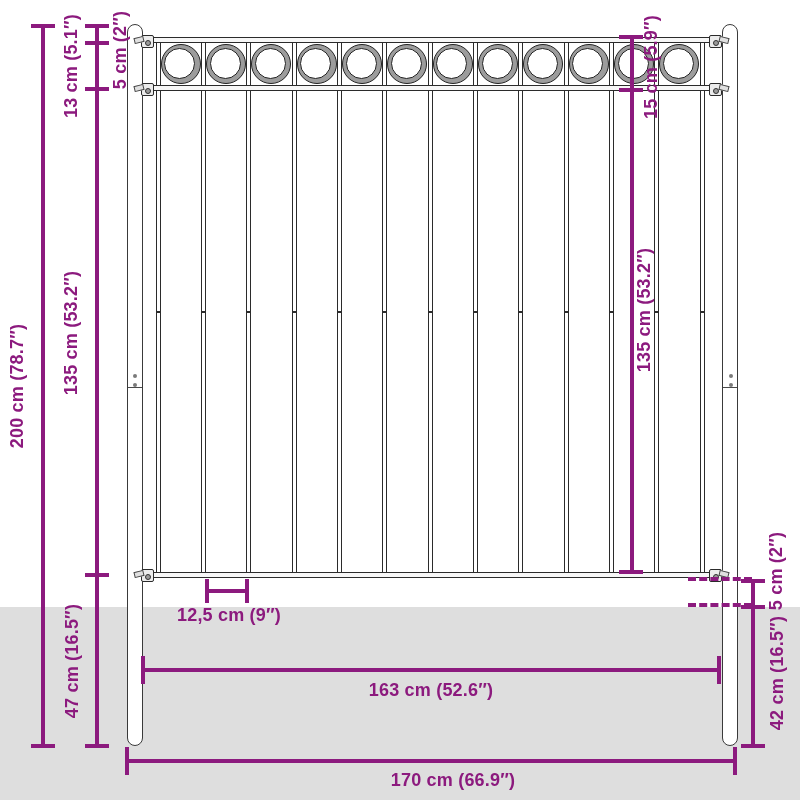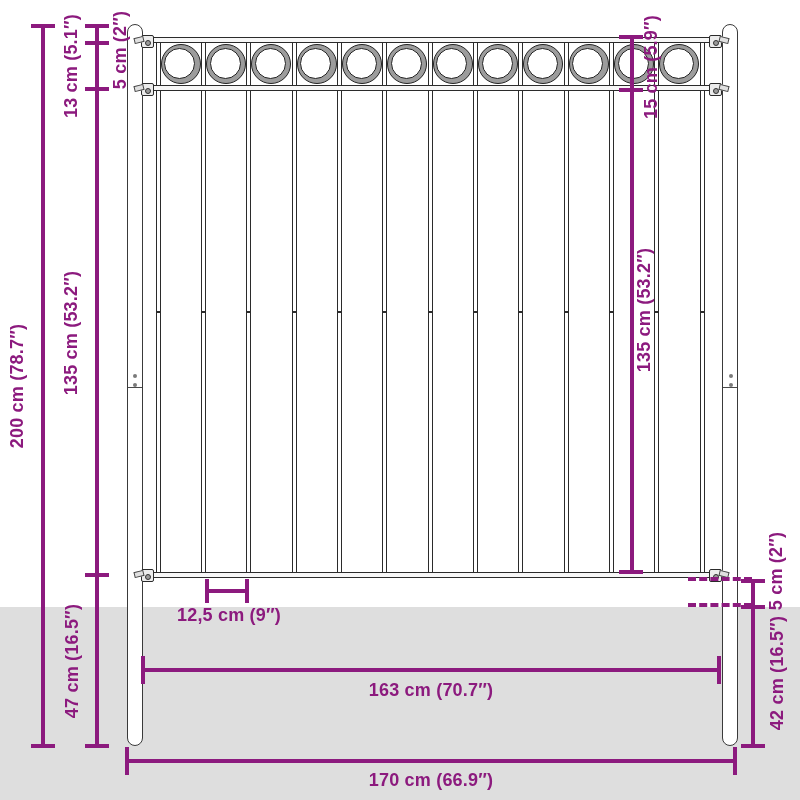--- a/index.html
+++ b/index.html
@@ -206,20 +206,20 @@
     <div class="vlabel" style="left:777px;top:673px;">42 cm (16.5″)</div>
 
     <div class="dhl" style="left:207px;top:589px;width:42px;"></div>
     <div class="dtv small" style="left:205px;top:579px;"></div>
     <div class="dtv small" style="left:245px;top:579px;"></div>
     <div class="hlabel" style="left:229px;top:615px;">12,5 cm (9″)</div>
 
     <div class="dhl" style="left:143px;top:668px;width:578px;"></div>
     <div class="dtv" style="left:141px;top:656px;"></div>
     <div class="dtv" style="left:717px;top:656px;"></div>
-    <div class="hlabel" style="left:431px;top:690px;">163 cm (70.7″)</div>
+    <div class="hlabel" style="left:431px;top:690px;">163 cm (52.6″)</div>
 
     <div class="dhl" style="left:127px;top:759px;width:610px;"></div>
     <div class="dtv" style="left:125px;top:747px;"></div>
     <div class="dtv" style="left:733px;top:747px;"></div>
-    <div class="hlabel" style="left:431px;top:780px;">170 cm (66.9″)</div>
+    <div class="hlabel" style="left:453px;top:780px;">170 cm (66.9″)</div>
   </div>
 </div>
 
 </body></html>

